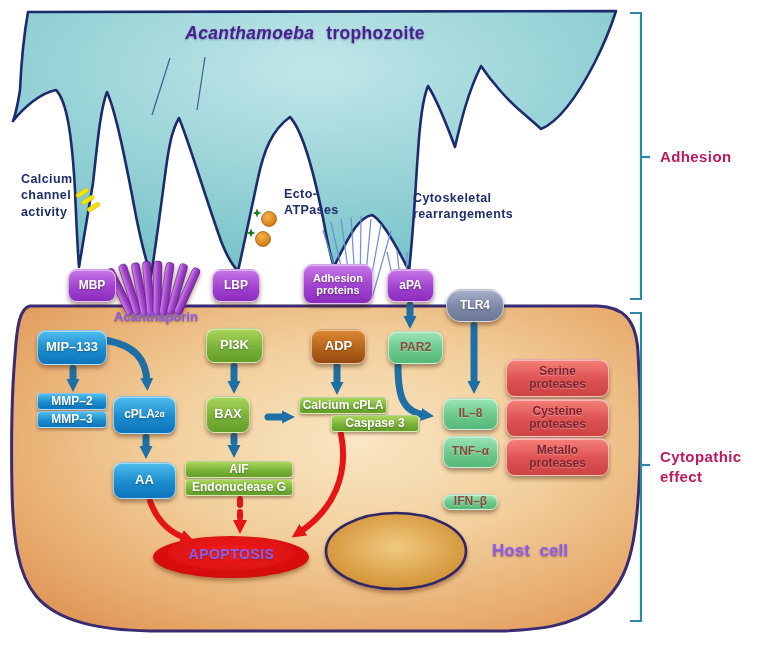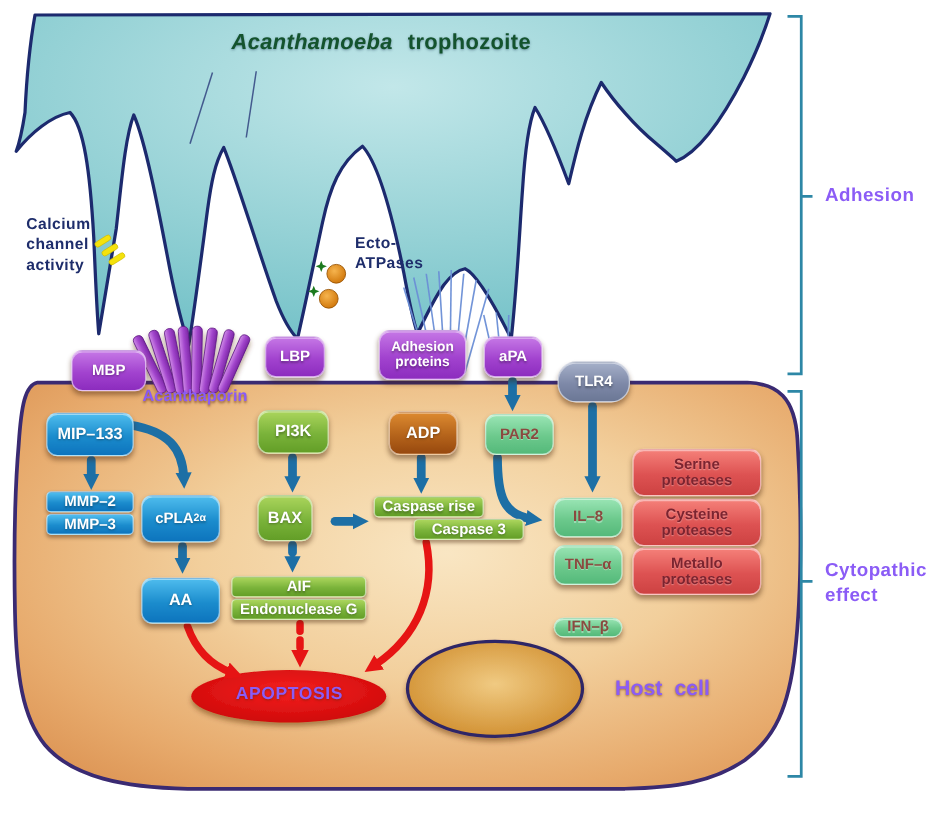--- a/index.html
+++ b/index.html
@@ -25,30 +25,30 @@
         color:#8a4a40;text-shadow:0 1px 0 rgba(255,255,255,.35);}
   .brown{background:linear-gradient(180deg,#dd8a30 0%,#b5641b 55%,#97480e 100%);}
   .red{background:linear-gradient(180deg,#f58079 0%,#dd5252 55%,#cd4242 100%);
        color:#7c2430;text-shadow:0 1px 1px rgba(255,255,255,.35);}
   .navylabel{
     position:absolute;color:#1e2d6b;font-weight:bold;font-size:12.5px;
     line-height:1.3;letter-spacing:.4px;
   }
   .title{
     position:absolute;left:145px;top:23px;width:320px;text-align:center;
-    color:#14532d;font-weight:bold;font-size:17.5px;
+    color:#4c1d95;font-weight:bold;font-size:17.5px;
     text-shadow:0 1px 2px rgba(20,50,80,.45);letter-spacing:.3px;
   }
   .title .genus{font-style:italic;margin-right:12px;}
   .whitelabel{
     position:absolute;color:#8b5cf6;font-weight:bold;
     text-shadow:0 1px 2px rgba(90,40,10,.6);text-align:center;
   }
   .bracketlabel{
-    position:absolute;color:#8b5cf6;font-weight:bold;font-size:15px;
+    position:absolute;color:#be185d;font-weight:bold;font-size:15px;
     line-height:1.35;letter-spacing:.4px;
   }
   sub{font-size:8.5px;}
 </style>
 </head>
 <body>
 
 <div id="stage">
 
 <svg width="757" height="650" viewBox="0 0 757 650">
@@ -197,45 +197,46 @@
     <path d="M 641,465 L 650,465"></path>
   </g>
 </svg>
 
 <div class="title">
   <span class="genus">Acanthamoeba</span><span>trophozoite</span>
 </div>
 
 <div class="navylabel" style="left:284px;top:186px;width:64px;">Ecto-ATPases</div>
 <div class="navylabel" style="left:21px;top:171px;width:62px;">Calcium channel activity</div>
+<div class="navylabel" style="left:413px;top:190px;width:114px;">Cytoskeletal rearrangements</div>
 <div class="whitelabel" style="left:106px;top:309px;width:100px;font-size:13px;">Acanthaporin</div>
 <div class="whitelabel" style="left:478px;top:541px;width:104px;font-size:17px;word-spacing:5px;">Host cell</div>
 <div class="bracketlabel" style="left:660px;top:147px;width:90px;">Adhesion</div>
 <div class="bracketlabel" style="left:660px;top:447px;width:92px;">Cytopathic effect</div>
 
-<div class="box purple" style="left:57px;top:269px;width:60px;height:33px;margin-top:11px;">MBP</div>
+<div class="box purple" style="left:68px;top:269px;width:48px;height:33px;">MBP</div>
 <div class="box purple" style="left:212px;top:269px;width:48px;height:33px;">LBP</div>
 <div class="box purple" style="left:303px;top:264px;width:70px;height:40px;font-size:11px;padding:0 6px;">Adhesion proteins</div>
 <div class="box purple" style="left:387px;top:269px;width:47px;height:33px;">aPA</div>
 <div class="box gray" style="left:446px;top:289px;width:58px;height:33px;border-radius:15px;">TLR4</div>
 
 <div class="box blue" style="left:37px;top:330px;width:70px;height:35px;font-size:13px;">MIP–133</div>
 <div class="box blue bar" style="left:37px;top:393px;width:70px;height:17px;">MMP–2</div>
 <div class="box blue bar" style="left:37px;top:411px;width:70px;height:17px;">MMP–3</div>
 <div class="box blue" style="left:113px;top:396px;width:63px;height:38px;">
       <span>cPLA</span>
       <sub>2α</sub>
     </div>
 <div class="box blue" style="left:113px;top:462px;width:63px;height:37px;font-size:13px;">AA</div>
 
 <div class="box green" style="left:206px;top:328px;width:57px;height:35px;font-size:13px;">PI3K</div>
 <div class="box green" style="left:206px;top:396px;width:44px;height:37px;font-size:13px;">BAX</div>
 <div class="box green bar" style="left:185px;top:461px;width:108px;height:17px;">AIF</div>
 <div class="box green bar" style="left:185px;top:479px;width:108px;height:17px;">Endonuclease G</div>
-<div class="box green bar" style="left:299px;top:397px;width:88px;height:17px;">Caspase rise</div>
+<div class="box green bar" style="left:299px;top:397px;width:88px;height:17px;">Calcium cPLA</div>
 <div class="box green bar" style="left:299px;top:415px;width:88px;height:17px;margin-left:32px;">Caspase 3</div>
 
 <div class="box brown" style="left:311px;top:329px;width:55px;height:35px;font-size:13px;">ADP</div>
 
 <div class="box mint" style="left:388px;top:331px;width:55px;height:33px;">PAR2</div>
 <div class="box mint" style="left:443px;top:398px;width:55px;height:32px;">IL–8</div>
 <div class="box mint" style="left:443px;top:436px;width:55px;height:32px;">TNF–α</div>
 <div class="box mint" style="left:443px;top:494px;width:55px;height:16px;">IFN–β</div>
 
 <div class="box red" style="left:506px;top:359px;width:103px;height:38px;padding:0 16px;">Serine proteases</div>

